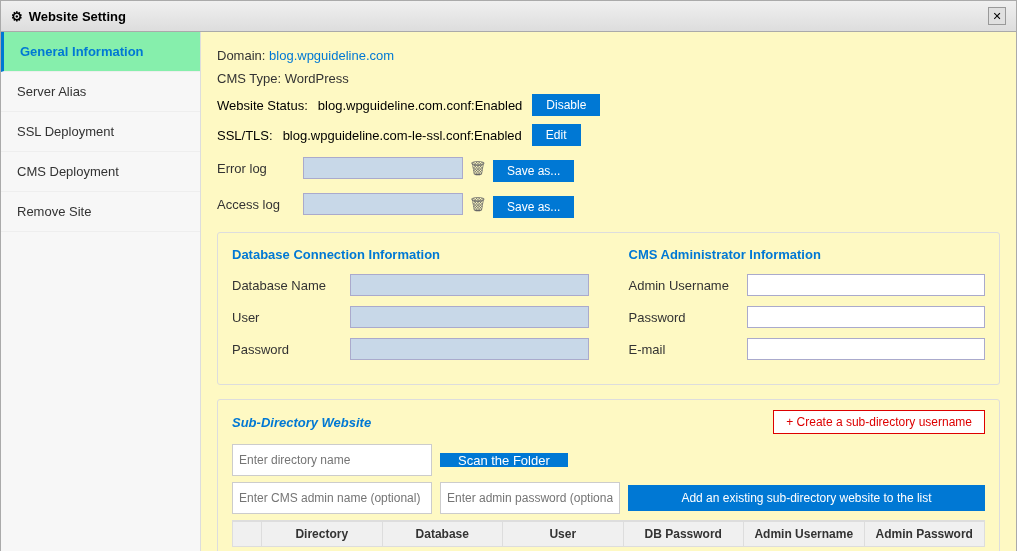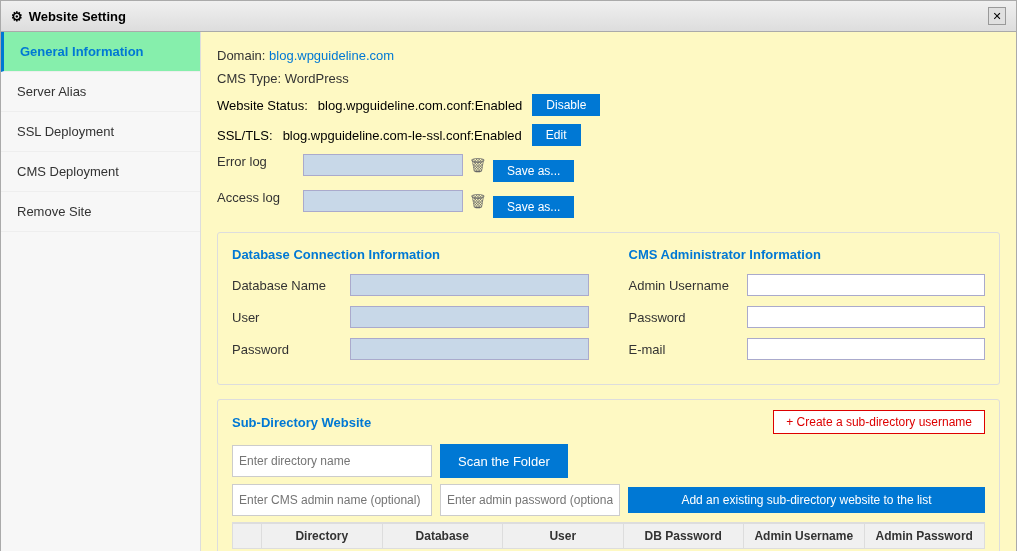--- a/index.html
+++ b/index.html
@@ -10,41 +10,41 @@
     .close-btn { width: 18px; height: 18px; background: #e0e0e0; border: 1px solid #999; cursor: pointer; display: flex; align-items: center; justify-content: center; font-size: 11px; }
     .content { display: flex; height: 520px; }
     .sidebar { width: 200px; border-right: 1px solid #ddd; background: #f7f7f7; padding-top: 0; }
     .sidebar-item { padding: 12px 16px; cursor: pointer; color: #333; border-bottom: 1px solid #eee; }
     .sidebar-item.active { background: #86efac; border-left: 3px solid #0078d4; color: #0078d4; font-weight: bold; }
     .main { flex: 1; padding: 16px; overflow-y: auto; background: #fef9c3; }
     .info-row { margin-bottom: 8px; color: #333; }
     .domain-value { color: #0078d4; }
     .status-row { display: flex; align-items: center; gap: 10px; margin-bottom: 8px; }
     .btn-blue { background: #0078d4; color: #fff; border: none; padding: 4px 14px; cursor: pointer; font-size: 12px; }
-    .file-row { display: flex; gap: 6px; margin-bottom: 8px; }
+    .file-row { display: flex; align-items: center; gap: 6px; margin-bottom: 8px; }
     .file-label { width: 80px; color: #333; }
     .file-input-box { width: 160px; height: 22px; background: #c8d8e8; border: 1px solid #aac; }
     .trash-icon { width: 18px; height: 22px; display: flex; align-items: center; justify-content: center; color: #666; font-size: 14px; cursor: pointer; }
     .saveas-btn { background: #0078d4; color: #fff; border: none; padding: 4px 14px; cursor: pointer; font-size: 12px; margin-top: 6px; }
     .db-section { border: 1px solid #ddd; border-radius: 3px; margin-top: 14px; padding: 14px; display: flex; gap: 40px; }
     .db-col { flex: 1; }
     .db-title { color: #0078d4; font-weight: bold; margin-bottom: 12px; font-size: 13px; }
     .db-field-row { display: flex; align-items: center; margin-bottom: 10px; gap: 8px; }
     .db-field-label { width: 110px; color: #333; }
     .db-field-input { flex: 1; height: 22px; background: #c8d8e8; border: 1px solid #aac; }
     .db-field-input-white { flex: 1; height: 22px; background: #fff; border: 1px solid #aac; }
     .subdir-section { border: 1px solid #ddd; border-radius: 3px; margin-top: 14px; padding: 10px 14px; }
     .subdir-header { display: flex; align-items: center; justify-content: space-between; margin-bottom: 10px; }
-    .subdir-title { color: #0078d4; font-weight: bold; font-size: 13px; }
+    .subdir-title { color: #0078d4; font-weight: bold; font-size: 13px; font-style: italic; }
     .create-subdir-btn { border: 1px solid #d00; color: #d00; background: #fff; padding: 4px 12px; cursor: pointer; font-size: 12px; }
     .subdir-row1 { display: flex; gap: 8px; margin-bottom: 6px; align-items: center; }
     .subdir-row2 { display: flex; gap: 8px; margin-bottom: 6px; align-items: center; }
     .subdir-input { height: 32px; border: 1px solid #ccc; padding: 2px 6px; color: #aaa; font-size: 12px; }
     .subdir-input-gray { height: 26px; border: 1px solid #ccc; background: #c8d8e8; padding: 2px 6px; }
-    .scan-btn { background: #0078d4; color: #fff; border: none; padding: 0 18px; cursor: pointer; font-size: 13px; height: 34px; }
+    .scan-btn { background: #0078d4; color: #fff; border: none; padding: 0 18px; cursor: pointer; font-size: 13px; height: 14px; }
     .add-existing-btn { background: #0078d4; color: #fff; border: none; padding: 4px 14px; cursor: pointer; font-size: 12px; flex: 1; height: 26px; }
     .table-header { display: flex; border-top: 1px solid #ddd; margin-top: 4px; }
     .th { flex: 1; background: #f0f0f0; border: 1px solid #ddd; border-left: none; padding: 5px 8px; font-weight: bold; color: #333; text-align: center; font-size: 12px; }
     .th:first-child { border-left: 1px solid #ddd; max-width: 30px; }
   </style>
 </head>
 <body>
 
 <div class="window">
 

